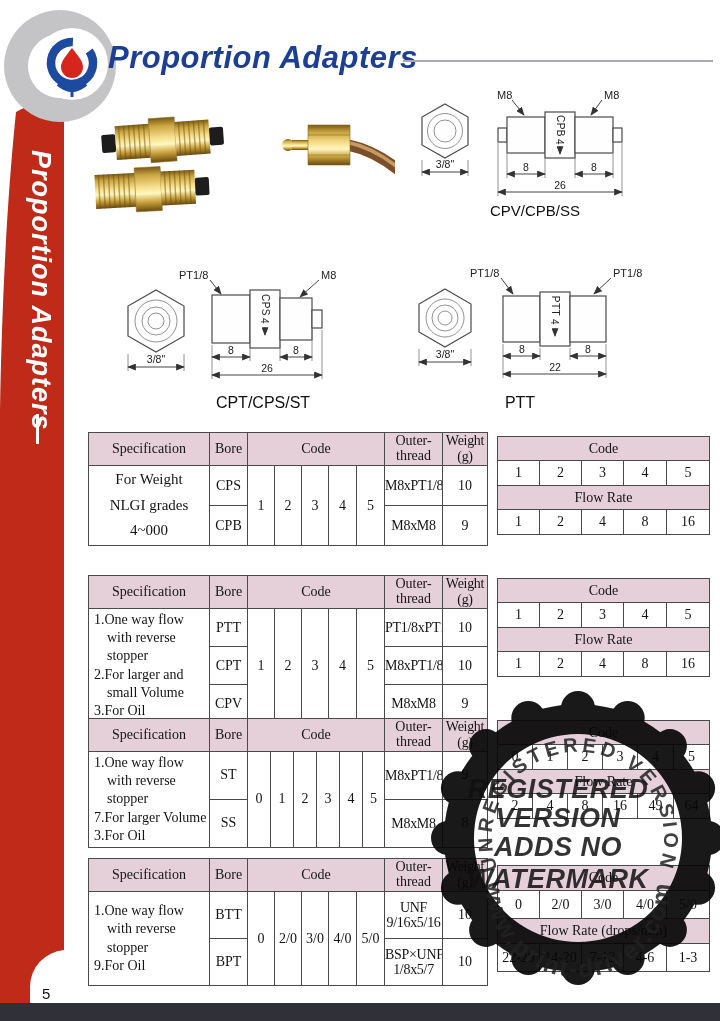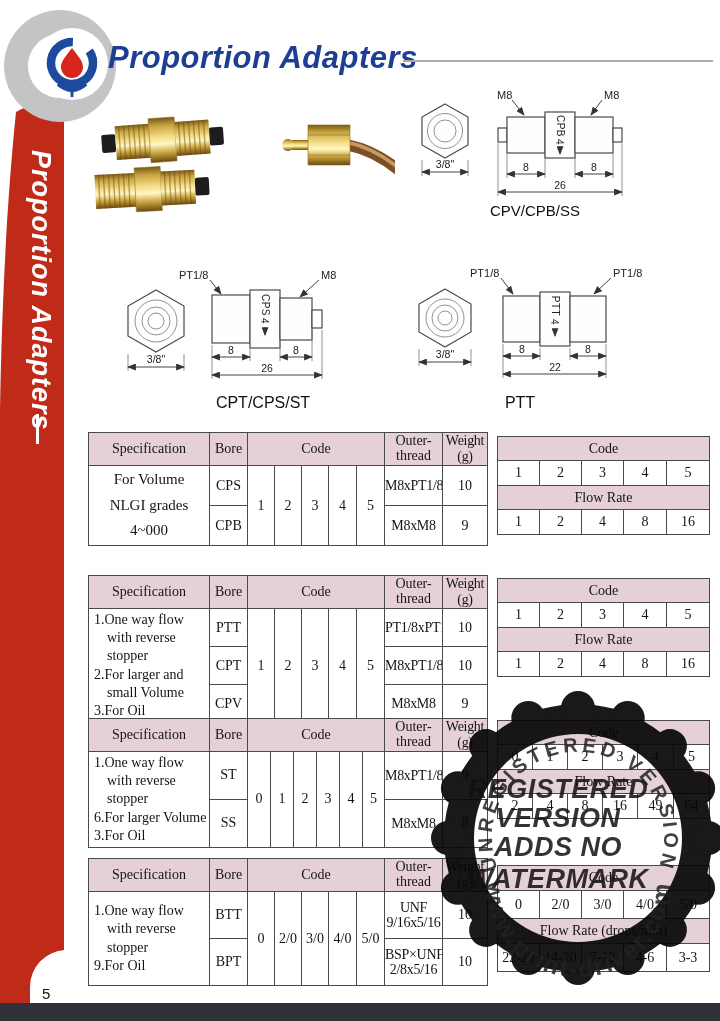--- a/index.html
+++ b/index.html
@@ -217,21 +217,21 @@
   <tbody>
       <tr class="hdr" style="height:27px">
     <td>Specification</td>
     <td>Bore</td>
     <td colspan="5">Code</td>
     <td class="small">Outer-thread</td>
     <td class="wsmall">Weight (g)</td>
   </tr>
   <tr style="height:40px">
     <td rowspan="2" class="specC">
-      <div>For Volume</div>
+      <div>For Weight</div>
       <div>NLGI grades 4~000</div>
     </td>
     <td>CPS</td>
     <td rowspan="2">1</td>
     <td rowspan="2">2</td>
     <td rowspan="2">3</td>
     <td rowspan="2">4</td>
     <td rowspan="2">5</td>
     <td class="tight">M8xPT1/8</td>
     <td>10</td>
@@ -373,21 +373,21 @@
       <tr class="hdr" style="height:27px">
     <td>Specification</td>
     <td>Bore</td>
     <td colspan="6">Code</td>
     <td class="small">Outer-thread</td>
     <td class="wsmall">Weight (g)</td>
   </tr>
   <tr style="height:47px">
     <td rowspan="2" class="specL">
       <div>1.One way flow with reverse stopper</div>
-      <div>6.For larger Volume</div>
+      <div>7.For larger Volume</div>
       <div>3.For Oil</div>
     </td>
     <td>ST</td>
     <td rowspan="2">0</td>
     <td rowspan="2">1</td>
     <td rowspan="2">2</td>
     <td rowspan="2">3</td>
     <td rowspan="2">4</td>
     <td rowspan="2">5</td>
     <td class="tight">M8xPT1/8</td>
@@ -465,21 +465,21 @@
     <td rowspan="2">0</td>
     <td rowspan="2">2/0</td>
     <td rowspan="2">3/0</td>
     <td rowspan="2">4/0</td>
     <td rowspan="2">5/0</td>
     <td class="tight">UNF 9/16x5/16</td>
     <td>10</td>
   </tr>
   <tr style="height:47px">
     <td>BPT</td>
-    <td class="tight">BSP×UNF 2/8x5/16</td>
+    <td class="tight">BSP×UNF 1/8x5/7</td>
     <td>10</td>
   </tr>
 </tbody>
   </table>
 
 <table class="code-tbl" style="left:497px;top:865px;width:212px">
   <colgroup>
       <col style="width:42px">
       <col style="width:42px">
       <col style="width:42px">
@@ -498,21 +498,21 @@
         <td>5/0</td>
   </tr>
   <tr class="hdr" style="height:25px">
         <td colspan="5" class="small">Flow Rate (drops/min)</td>
       </tr>
   <tr style="height:28px">
     <td>22-29</td>
         <td>14-20</td>
         <td>7-12</td>
         <td>4-6</td>
-        <td>3-3</td>
+        <td>1-3</td>
   </tr>
 </tbody>
   </table>
 
 <svg class="abs" style="left:408px;top:678px;z-index:50;pointer-events:none" width="312" height="343" viewBox="0 0 312 343">
   <g fill="#060606" opacity="0.92">
     <path fill-rule="evenodd" d="M170,26 a134,134 0 1 0 0.02,0 Z M170,56 a104,104 0 1 1 -0.02,0 Z"></path>
     <circle cx="300" cy="160" r="17"></circle>
       <circle cx="290.1" cy="110.3" r="17"></circle>
     <circle cx="261.9" cy="68.1" r="17"></circle>

